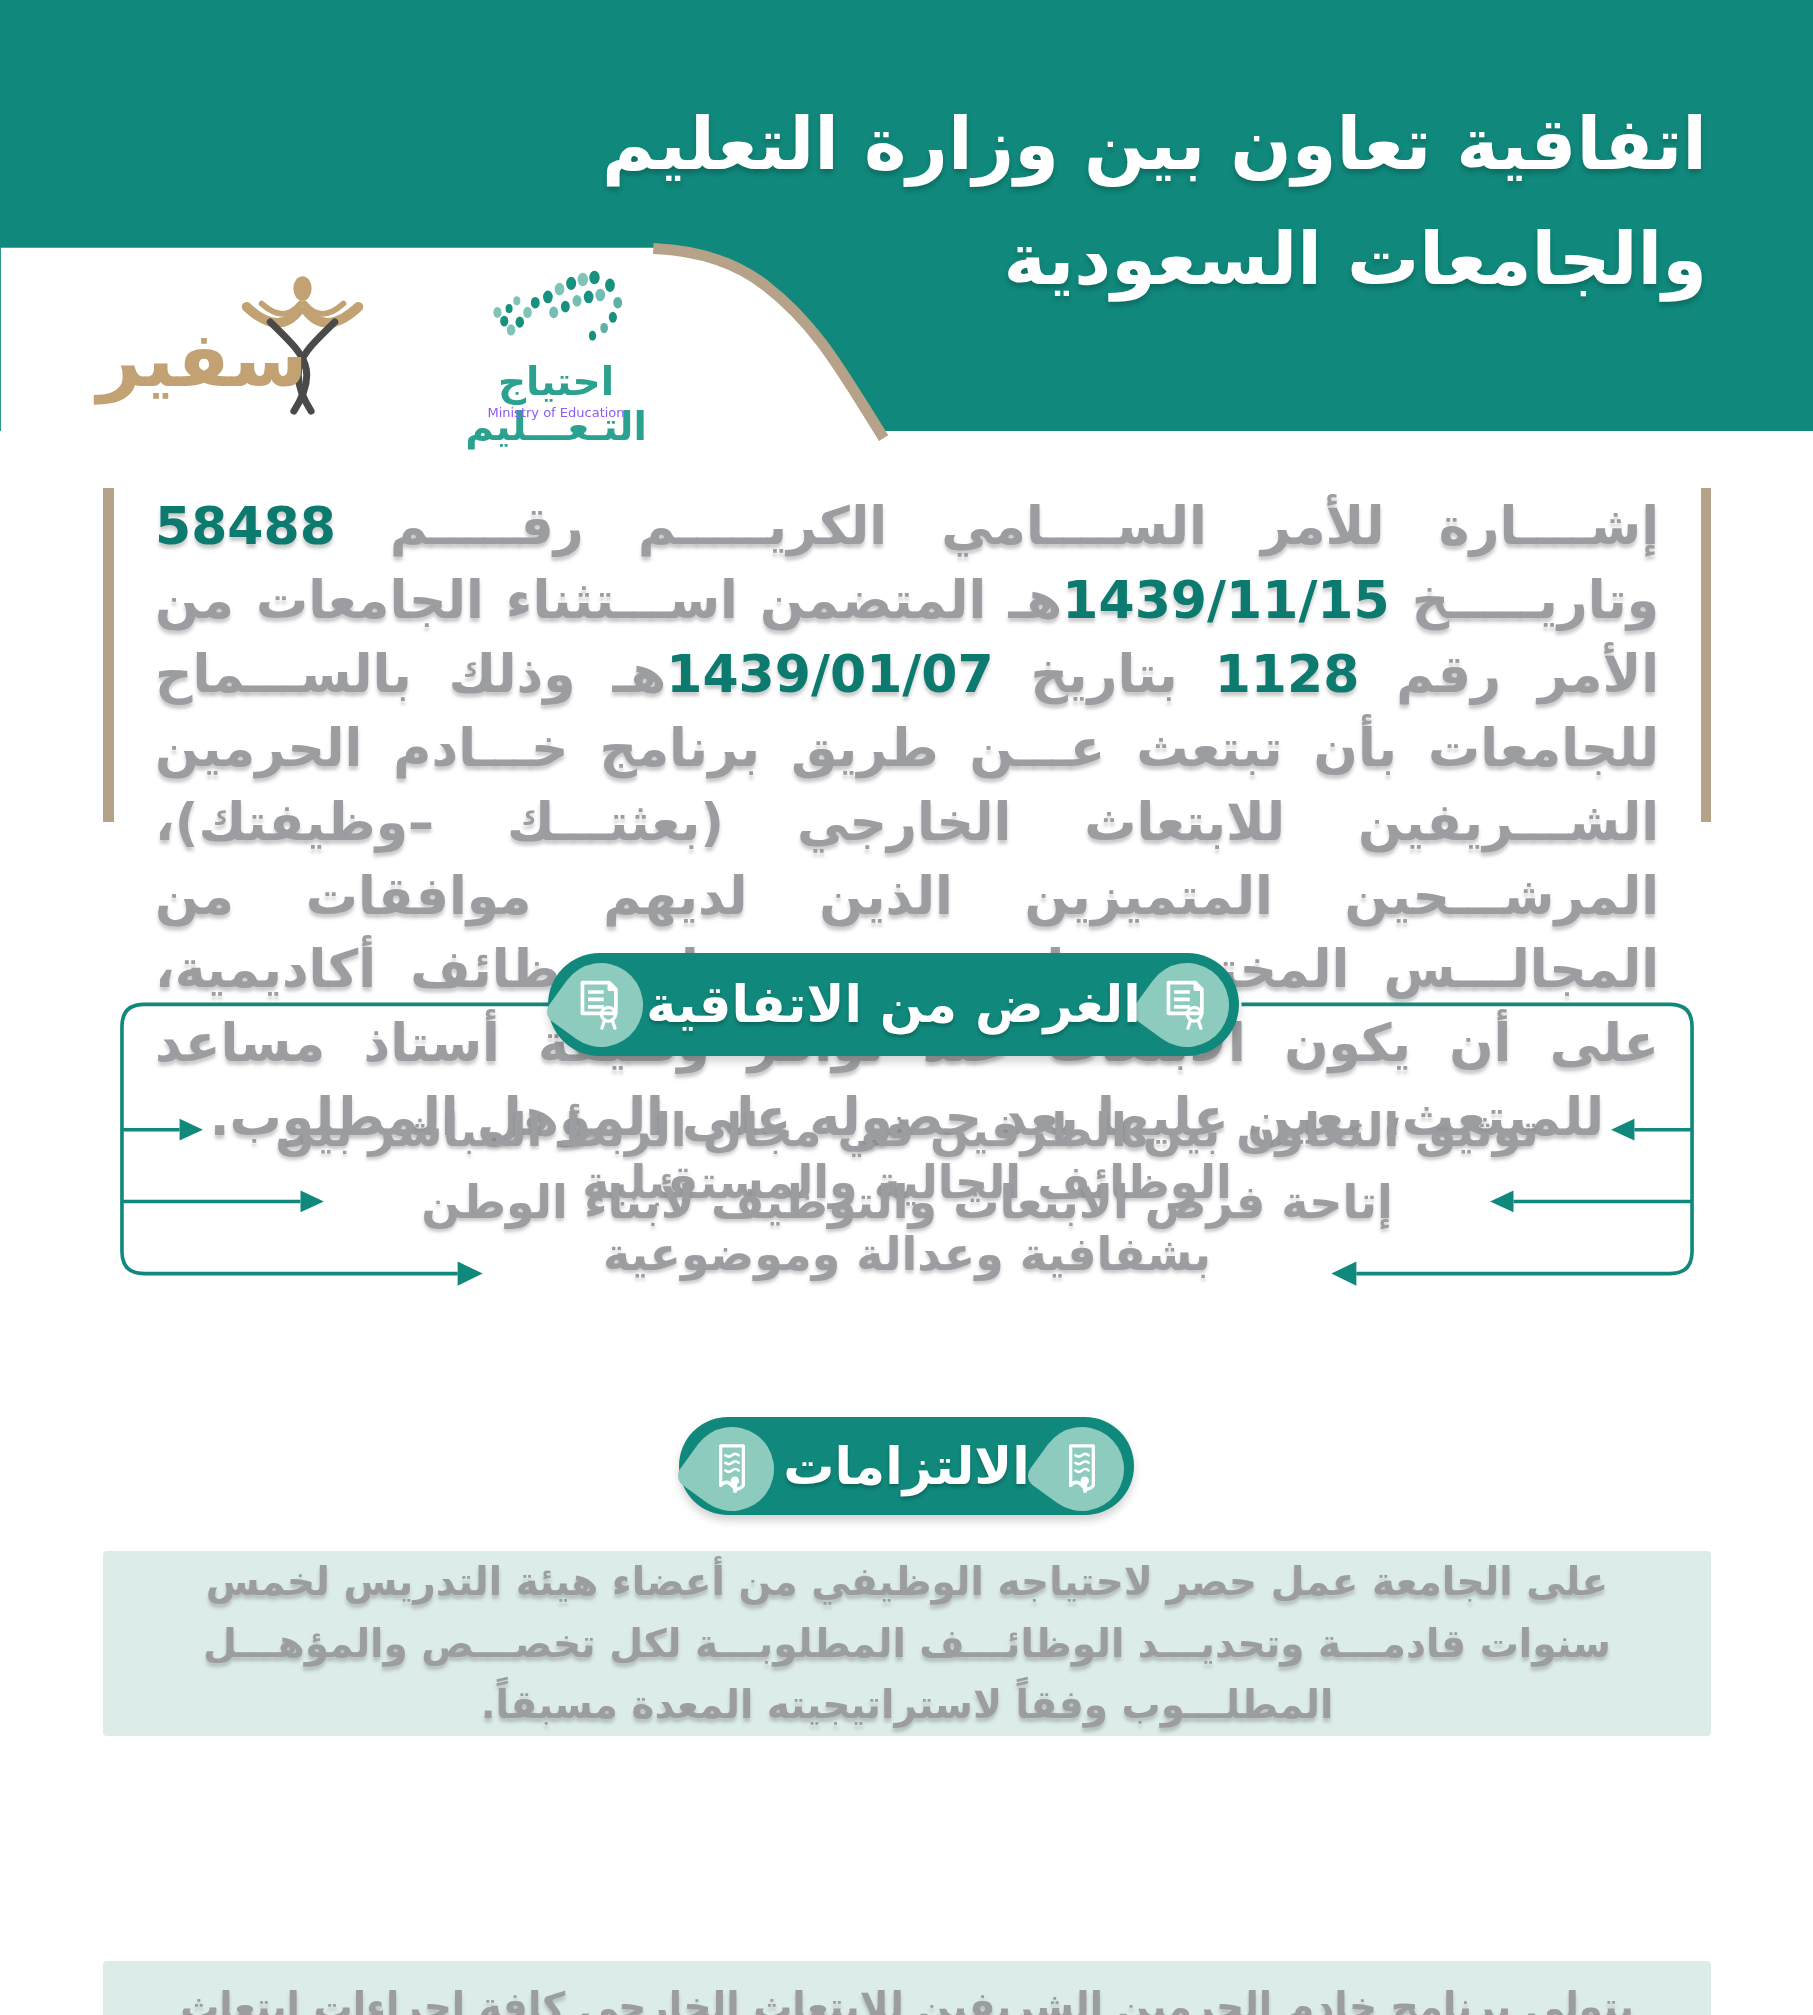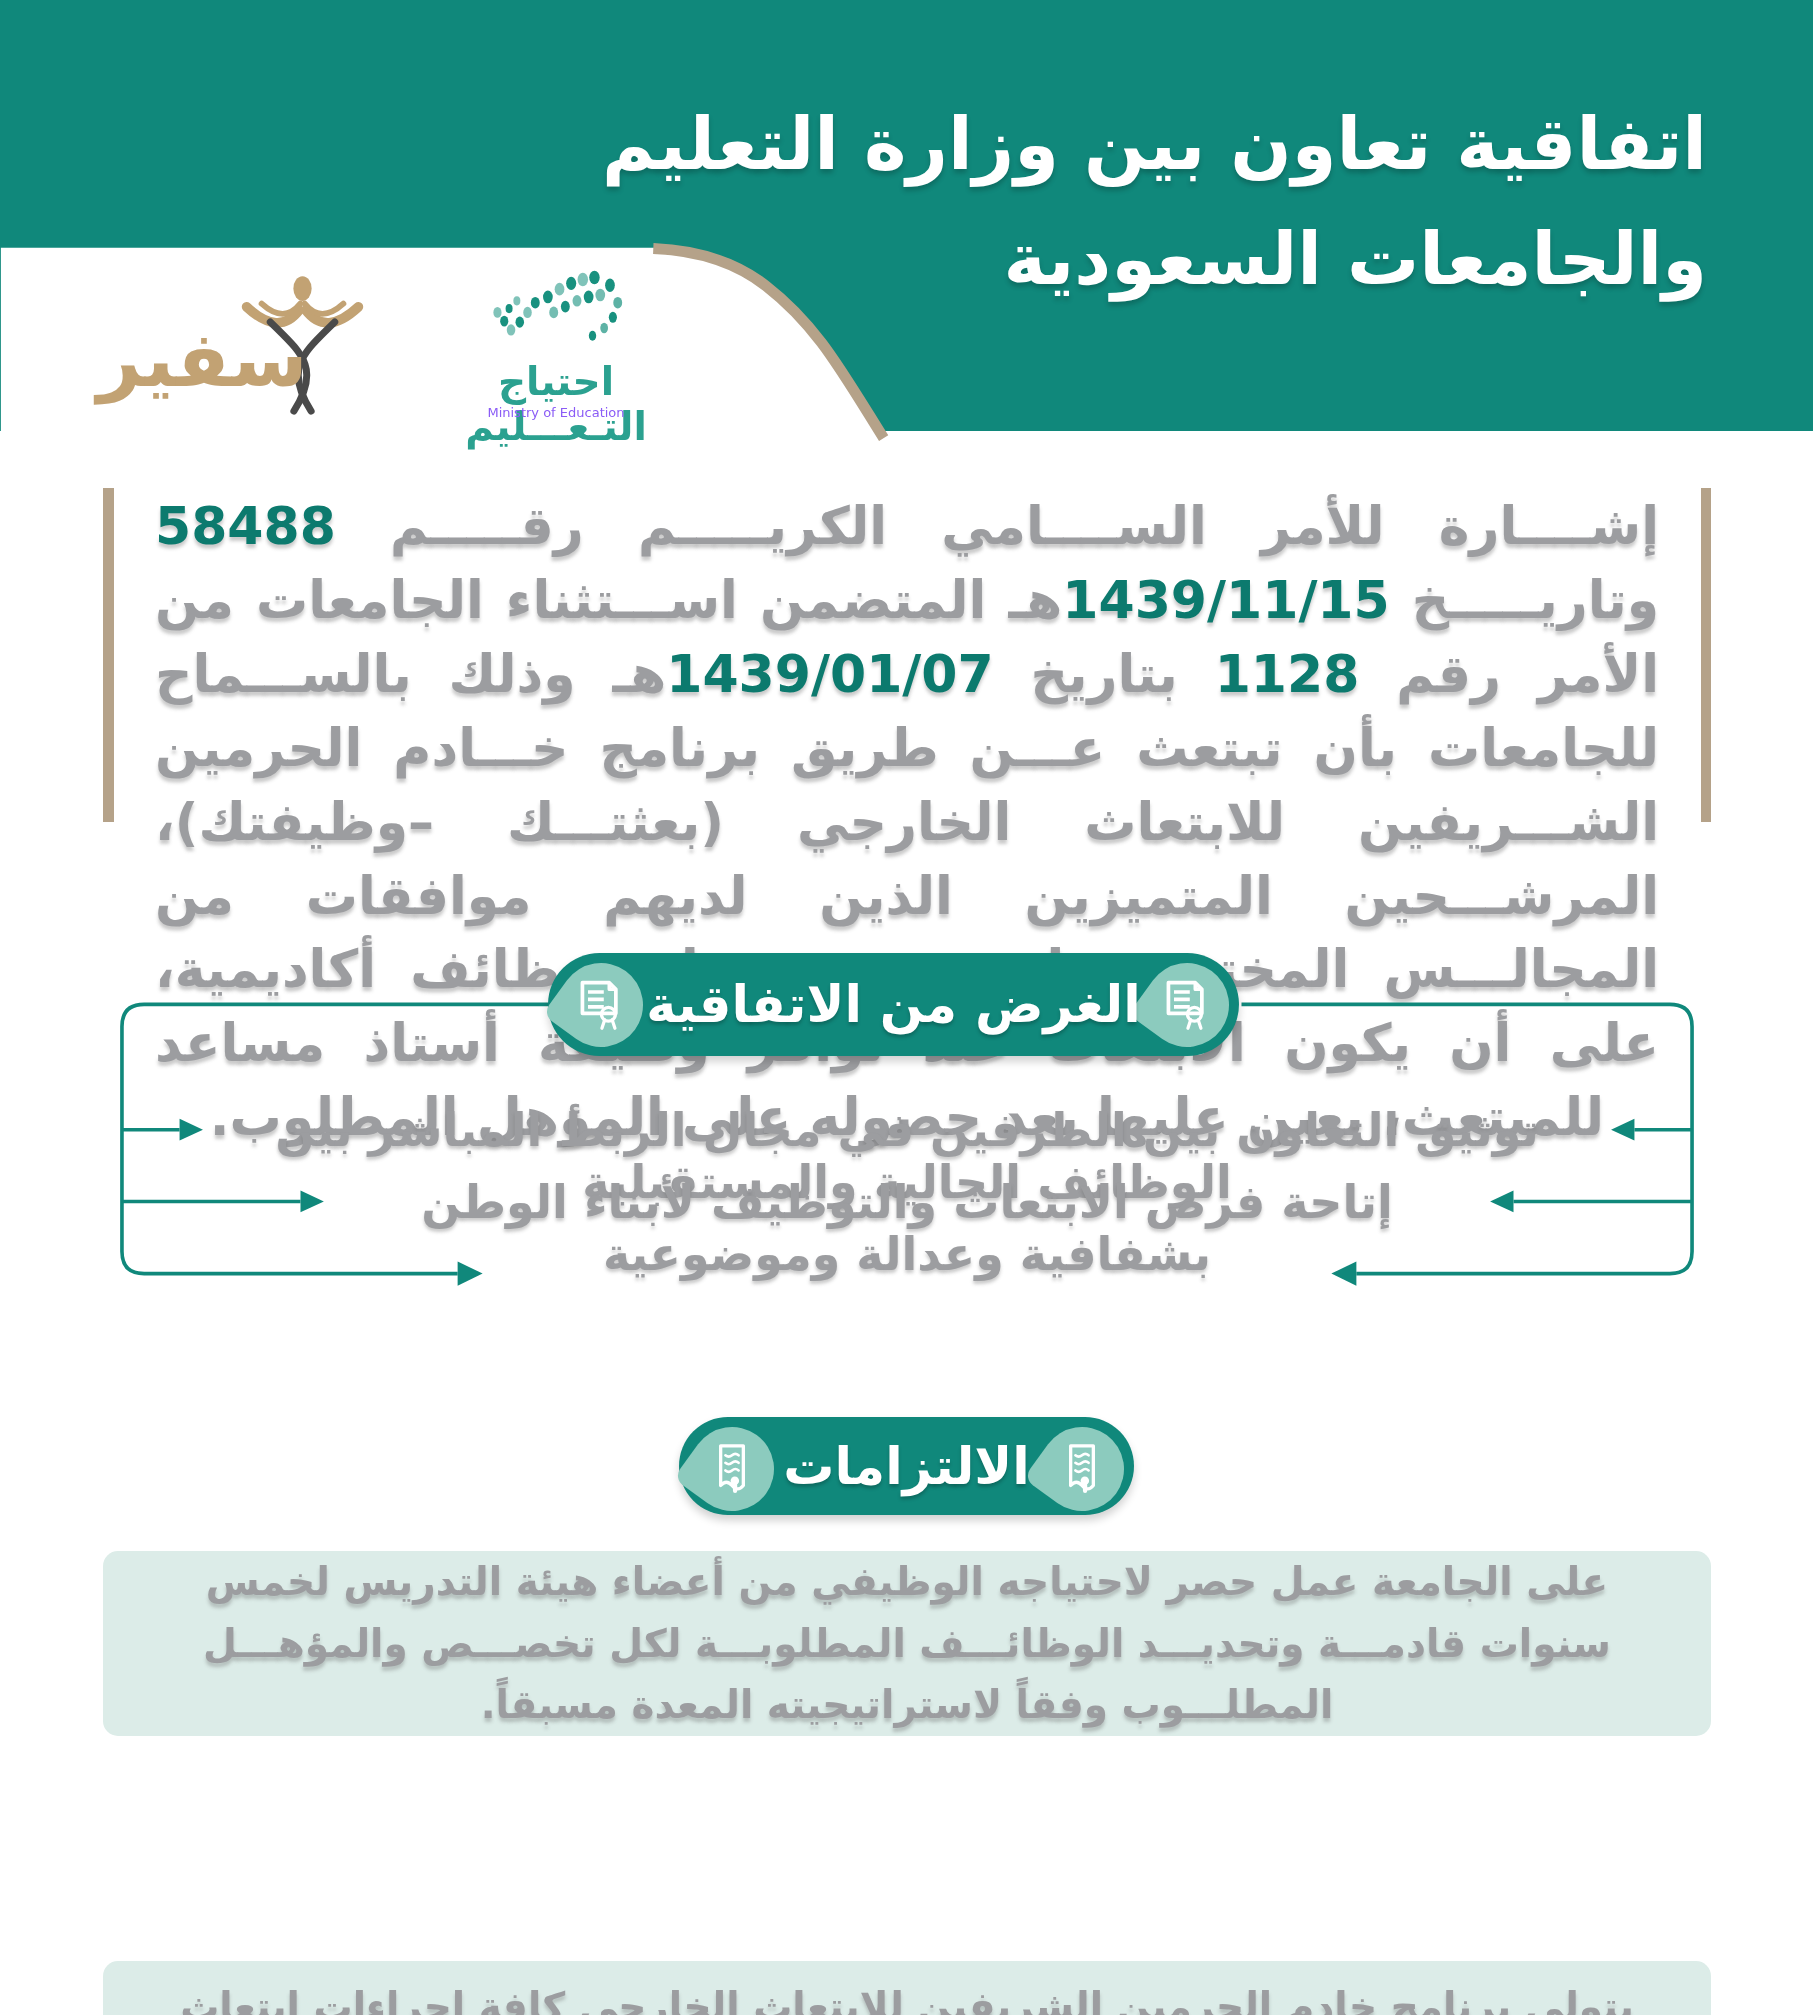--- a/index.html
+++ b/index.html
@@ -56,21 +56,21 @@
 
   
   .bracket{position:absolute;left:0;top:927px;width:1814px;height:403px;}
   .prow{position:absolute;direction:rtl;text-align:center;color:var(--txtgray);
     font-size:46px;font-weight:bold;line-height:52px;text-shadow:0 3.2px 3.6px rgba(90,90,90,0.32);}
   .prow.r1{left:226px;right:226px;top:1104px;}
   .prow.r2{left:347px;right:347px;top:1176px;}
   .prow.r3{left:508px;right:508px;top:1248px;}
 
   
-  .obox{position:absolute;left:103px;width:1608px;border-radius:15px;display:flex;align-items:center;justify-content:center;}
+  .obox{position:absolute;left:103px;width:1608px;border-radius:4px;display:flex;align-items:center;justify-content:center;}
   .obox .otxt{direction:rtl;text-align:center;padding:0 69px;color:var(--txtgray);
     font-size:39px;font-weight:bold;line-height:1.58;text-shadow:0 3.6px 3.6px rgba(90,90,90,0.30);}
   .obox.mint{background:var(--mint);}
   .obox.gray{background:var(--lightgray);}
   .ob1{top:1551px;height:185px;}
   .ob2{top:1772px;height:154px;}
   .ob3{top:1961px;height:154px;}
 </style>
 </head>
 <body>

